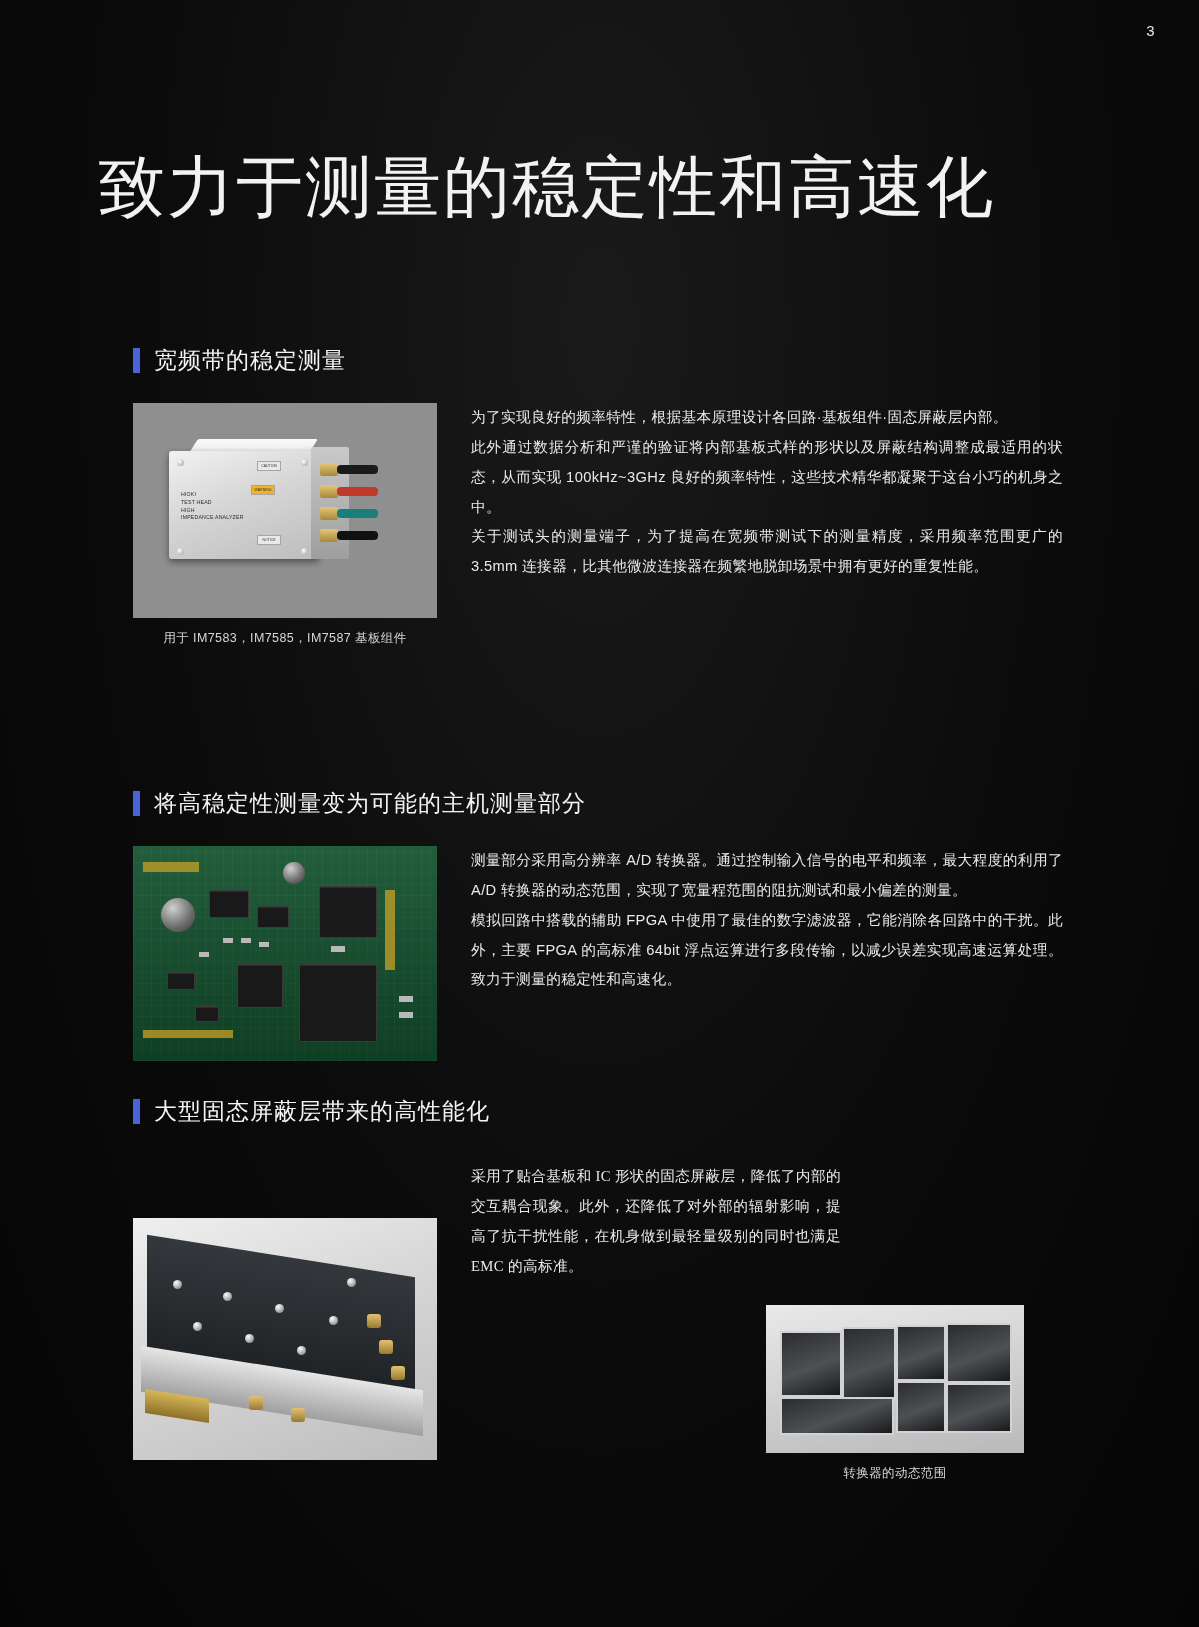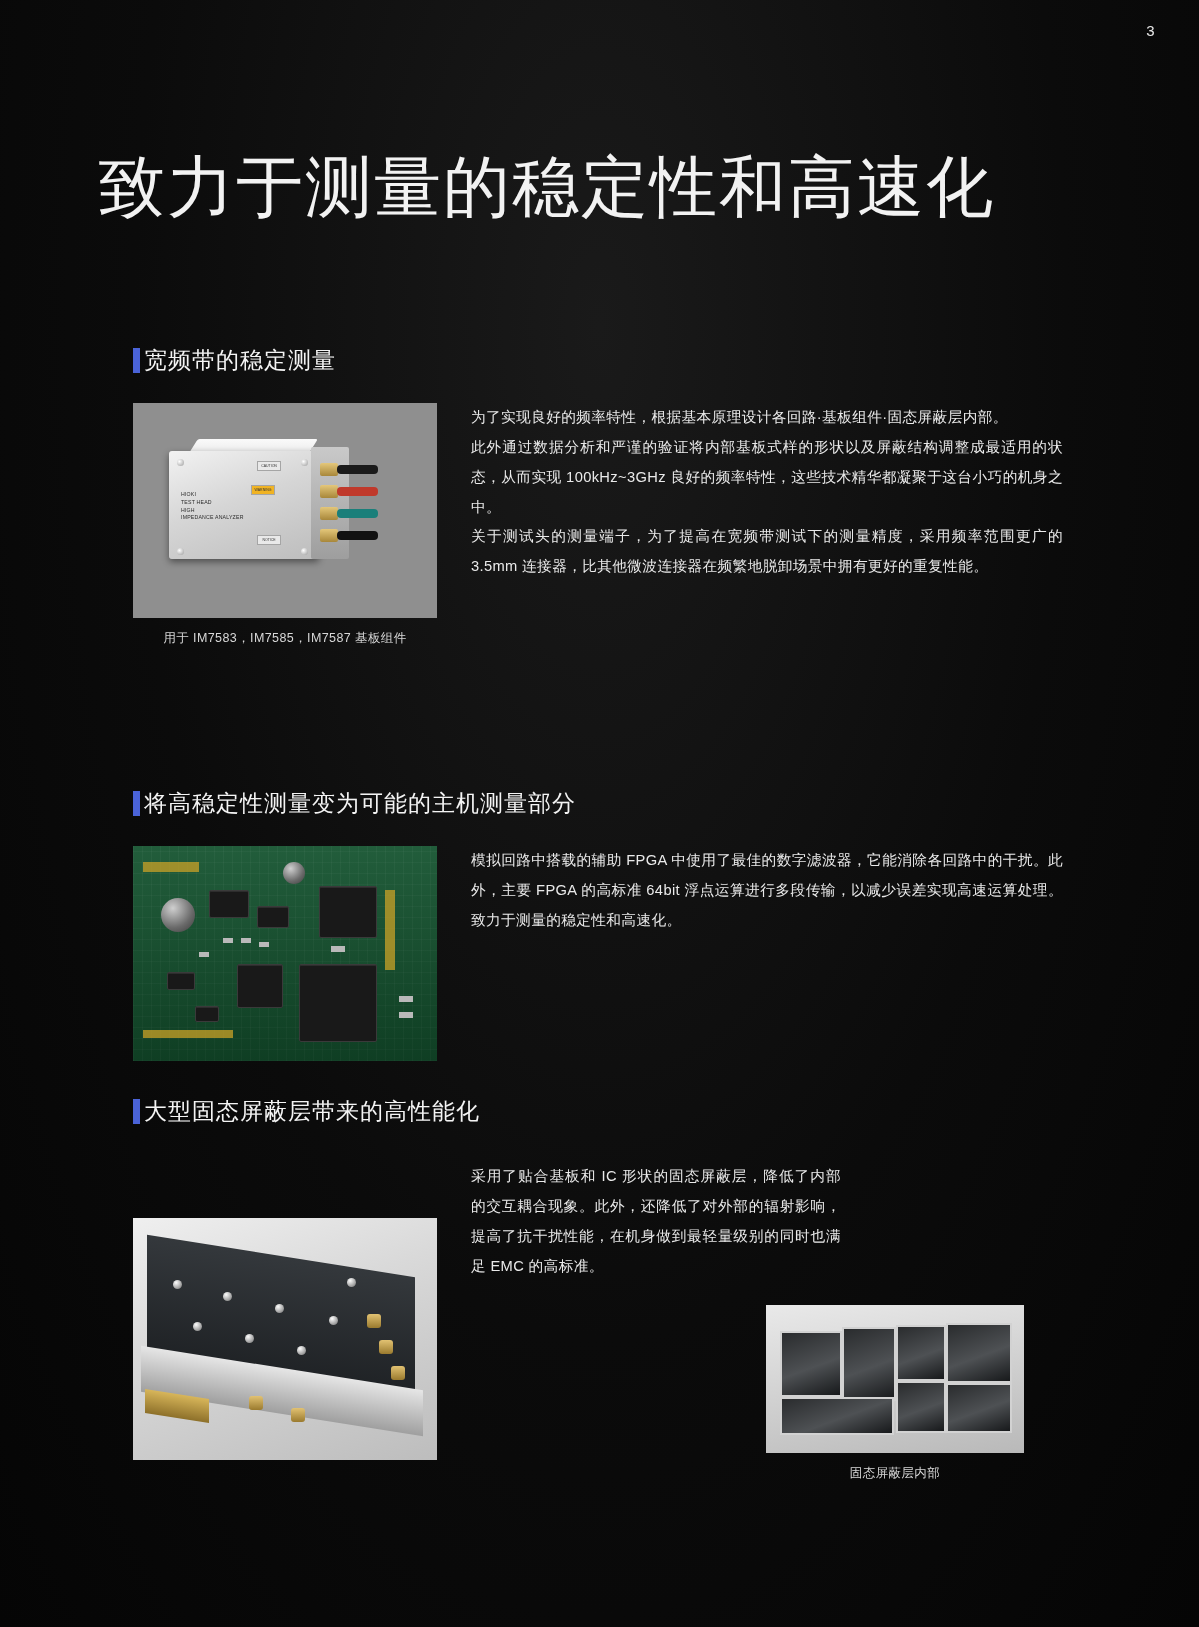--- a/index.html
+++ b/index.html
@@ -43,21 +43,21 @@
   }
 
   .section {
     position: absolute;
     left: 133px;
     width: 930px;
   }
   .section-heading {
     display: flex;
     align-items: center;
-    gap: 4px;
+    gap: 14px;
     margin-bottom: 0;
   }
   .bar {
     width: 7px;
     height: 25px;
     background: #4a63d8;
     flex: 0 0 auto;
   }
   .section-title {
     font-size: 23px;
@@ -368,33 +368,34 @@
           <div class="smd" style="left:126px; top:96px; width:10px; height:5px;"></div>
           <div class="smd" style="left:66px; top:106px; width:10px; height:5px;"></div>
           <div class="smd" style="left:198px; top:100px; width:14px; height:6px;"></div>
           <div class="smd" style="left:266px; top:150px; width:14px; height:6px;"></div>
           <div class="smd" style="left:266px; top:166px; width:14px; height:6px;"></div>
         </div>
         <div class="figure-caption"></div>
       </div>
 
       <div class="text-col">
+        <p>测量部分采用高分辨率 A/D 转换器。通过控制输入信号的电平和频率，最大程度的利用了 A/D 转换器的动态范围，实现了宽量程范围的阻抗测试和最小偏差的测量。</p>
         <p>模拟回路中搭载的辅助 FPGA 中使用了最佳的数字滤波器，它能消除各回路中的干扰。此外，主要 FPGA 的高标准 64bit 浮点运算进行多段传输，以减少误差实现高速运算处理。致力于测量的稳定性和高速化。</p>
       </div>
     </div>
   </div>
 
   <div class="section" style="top:1096px;">
     <div class="section-heading">
       <div class="bar"></div>
       <div class="section-title">大型固态屏蔽层带来的高性能化</div>
     </div>
     <div class="section-body">
       <div style="width:304px; flex:0 0 auto;"></div>
-      <div class="text-col" style="padding-top:8px;">
+      <div class="text-col" style="padding-top:8px;font-family:Liberation Serif, serif;">
         <p style="width:370px;">采用了贴合基板和 IC 形状的固态屏蔽层，降低了内部的交互耦合现象。此外，还降低了对外部的辐射影响，提高了抗干扰性能，在机身做到最轻量级别的同时也满足 EMC 的高标准。</p>
       </div>
     </div>
   </div>
 
   <div class="fig3-wrap">
     <div class="img-shield">
       <div class="sh-plate"></div>
       <div class="sh-rail"></div>
       <div class="sh-gold"></div>
@@ -417,16 +418,16 @@
   <div class="fig4-wrap">
     <div class="img-shield-in">
       <div class="si-cell" style="left:14px; top:26px; width:58px; height:62px;"></div>
       <div class="si-cell" style="left:76px; top:22px; width:50px; height:70px;"></div>
       <div class="si-cell" style="left:130px; top:20px; width:46px; height:52px;"></div>
       <div class="si-cell" style="left:180px; top:18px; width:62px; height:56px;"></div>
       <div class="si-cell" style="left:130px; top:76px; width:46px; height:48px;"></div>
       <div class="si-cell" style="left:180px; top:78px; width:62px; height:46px;"></div>
       <div class="si-cell" style="left:14px; top:92px; width:110px; height:34px;"></div>
     </div>
-    <div class="figure-caption">固态屏蔽层内部</div>
+    <div class="figure-caption">转换器的动态范围</div>
   </div>
 
 </div>
 
 </body></html>

